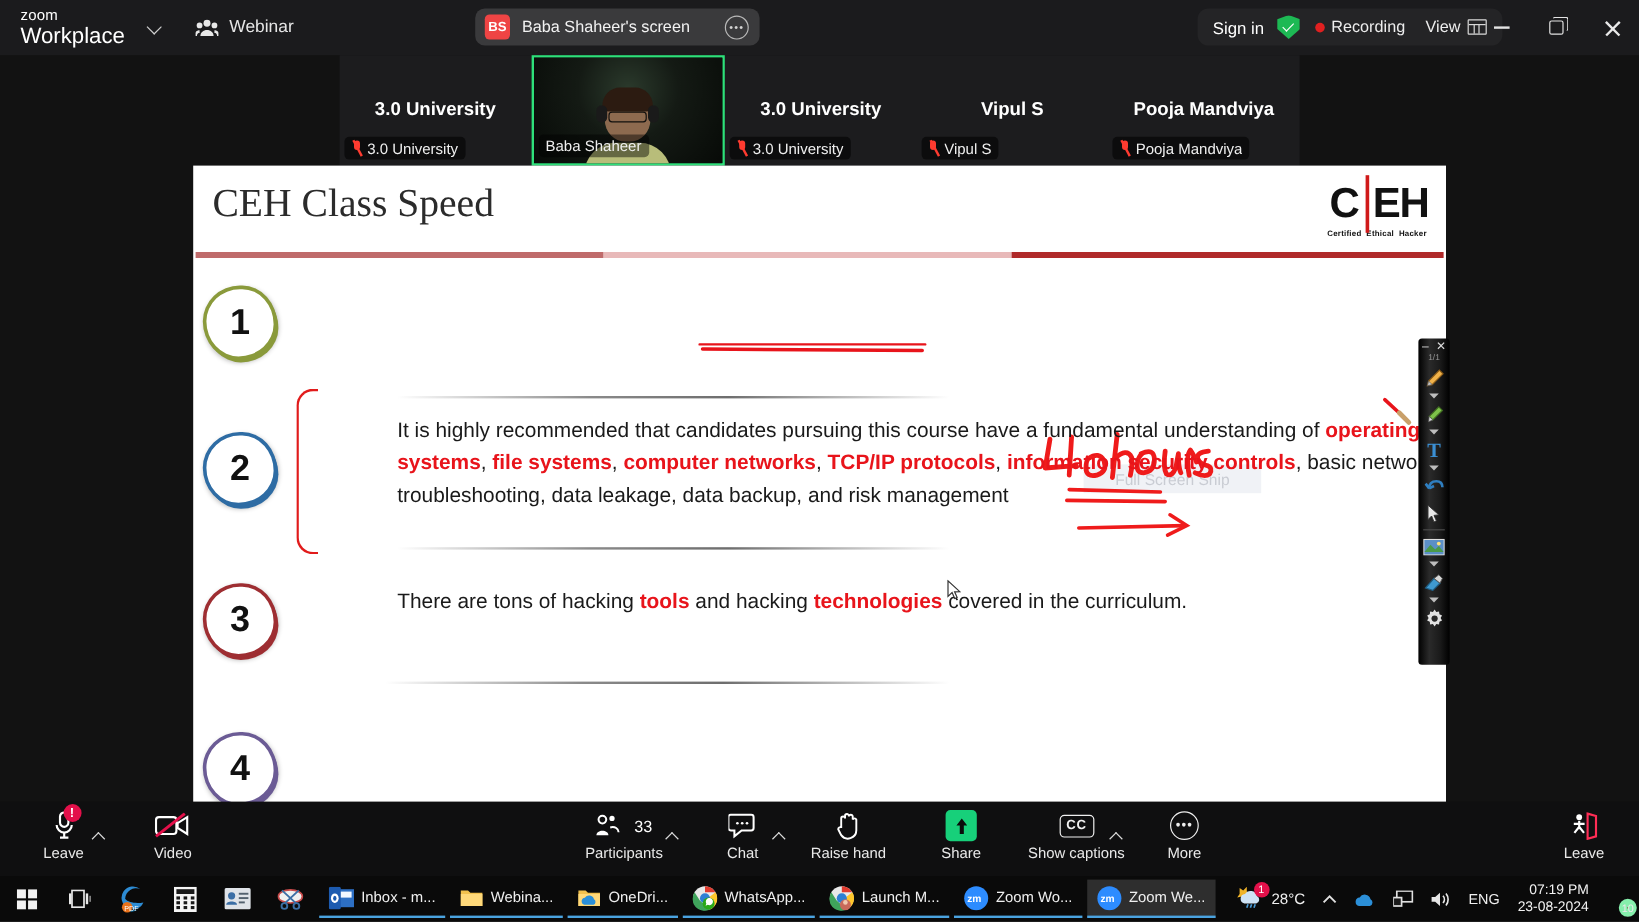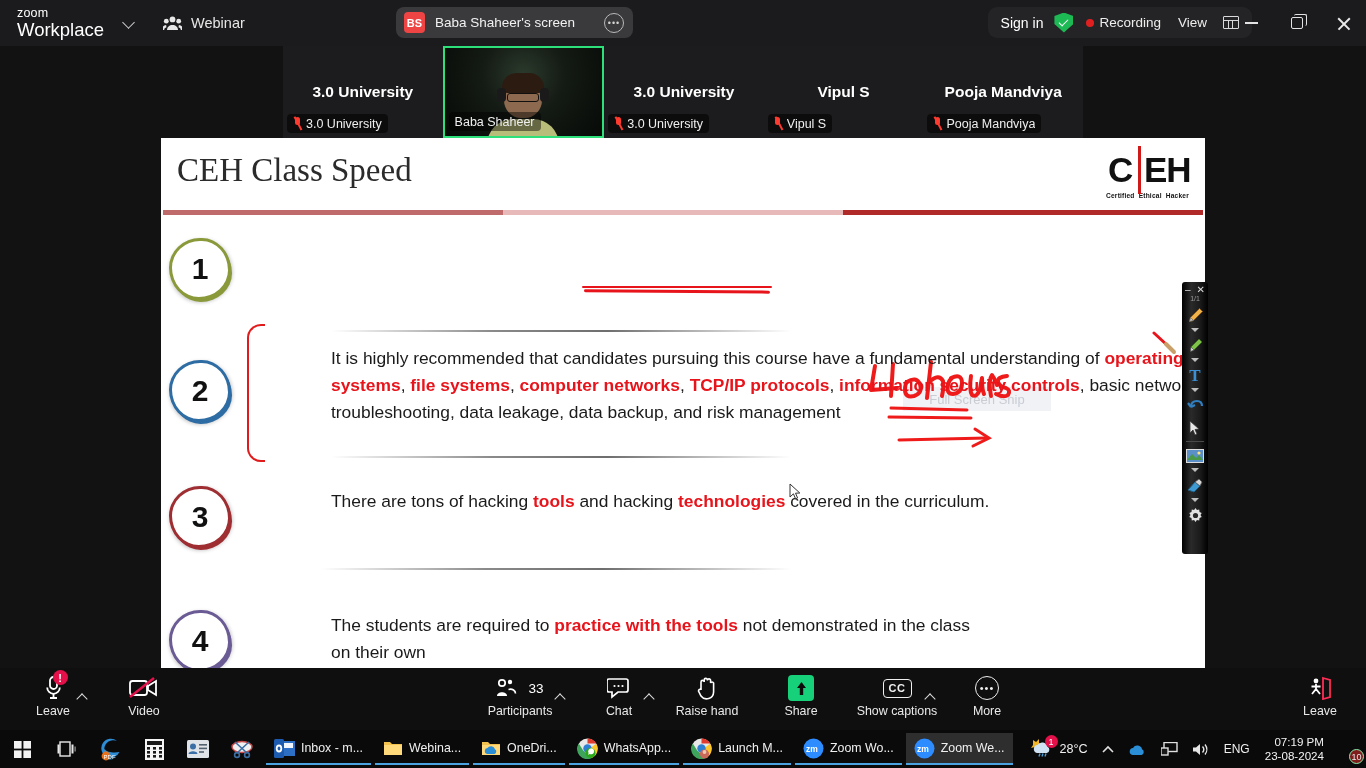--- a/index.html
+++ b/index.html
@@ -62,21 +62,21 @@
     position: relative;
   }
   .shield::after {
     content: ""; position: absolute; left: 4.5px; top: 6px;
     width: 8px; height: 4px; border-left: 1.8px solid #fff; border-bottom: 1.8px solid #fff;
     transform: rotate(-45deg);
   }
   .rec { display: flex; align-items: center; gap: 5px; margin-left: 2px; cursor: pointer; }
   .rec .dot { width: 8px; height: 8px; border-radius: 50%; background: #e02020; }
   .rec .txt { color: #ededed; font-size: 13.5px; }
-  .viewgrp { display: flex; align-items: center; gap: 16px; margin-left: 6px; cursor: pointer; }
+  .viewgrp { display: flex; align-items: center; gap: 6px; margin-left: 6px; cursor: pointer; }
   .viewgrp .txt { color: #ededed; font-size: 13.5px; }
   .grid-ic {
     width: 16px; height: 13px; border: 1.5px solid #d9d9d9; position: relative; border-radius: 1px;
   }
   .grid-ic::before {
     content:""; position:absolute; left:0; top:3px; right:0; height:1.4px; background:#d9d9d9;
   }
   .grid-ic::after {
     content:""; position:absolute; top:3px; bottom:0; left:4px; width:1.4px; background:#d9d9d9;
     box-shadow: 4px 0 0 #d9d9d9;
@@ -269,21 +269,21 @@
   .tray-clock { color:#f2f2f2; font-size: 11.6px; line-height: 14px; text-align: right; padding: 0 8px; cursor: pointer; }
   .notif {
     width: 20px; height: 20px; position: relative; cursor: pointer;
   }
   .notif .lines { width: 16px; height: 12px; background:
      linear-gradient(#e9e9e9,#e9e9e9) 0 0/16px 2px no-repeat,
      linear-gradient(#e9e9e9,#e9e9e9) 0 5px/16px 2px no-repeat,
      linear-gradient(#e9e9e9,#e9e9e9) 0 10px/11px 2px no-repeat; }
   .notif .cnt {
     position:absolute; right:-5px; bottom:-5px; width:15px; height:15px; border-radius:50%;
-    border:1px solid #86efac; color:#e9e9e9; font-size:9px; display:flex; align-items:center; justify-content:center;
+    border:7px solid #86efac; color:#e9e9e9; font-size:9px; display:flex; align-items:center; justify-content:center;
     background:#7f1d1d;
   }
   .wx-badge { position:absolute; right:-2px; top:-2px; width:13px; height:13px; border-radius:50%;
               background:#e3104a; color:#fff; font-size:9px; display:flex; align-items:center; justify-content:center; }
   .tb-label-eng { color:#f0f0f0; font-size: 12px; }
   .tb-temp { color:#f0f0f0; font-size: 12.6px; margin-left: 4px; }
 </style>
 </head>
 <body>
 
@@ -471,24 +471,20 @@
       </div>
     </div>
 
     <div class="sep" style="left:160px; top:430px; width:470px;"></div>
 
     <div class="point" style="left:8px; top:472px;">
       <div class="badge">
         <div class="blob" style="box-shadow: 2px 3px 0 -1px #6b5b95, 1px 2px 4px rgba(0,0,0,.3); border: 3.4px solid #6b5b95;"></div>
         <div class="num">4</div>
       </div>
-      <div class="ptext" style="margin-left:100px; margin-top:2px; width:880px;">
-        <div><span>The students are required to </span><b>practice with the tools</b><span> not demonstrated in the class</span></div>
-        <div><span>on their own</span></div>
-      </div>
     </div>
 
     <svg class="mouse" viewBox="0 0 12 18">
       <path d="M1 1 L1 14 L4.4 10.8 L6.6 15.8 L8.6 14.9 L6.5 10.2 L10.8 10z" fill="#fff" stroke="#333" stroke-width="1"></path>
     </svg>
   </div>
 
   <svg class="brush-cursor" viewBox="0 0 26 26">
     <path d="M2 3 L15 15" stroke="#e8141b" stroke-width="3" stroke-linecap="round" fill="none"></path>
     <path d="M14 14 L22 22" stroke="#c9a06a" stroke-width="4" stroke-linecap="round" fill="none"></path>

